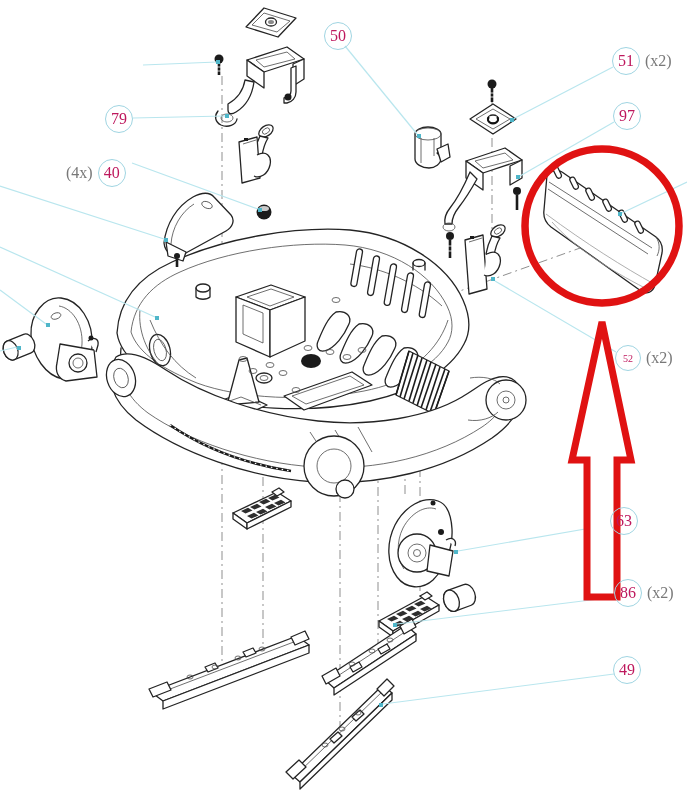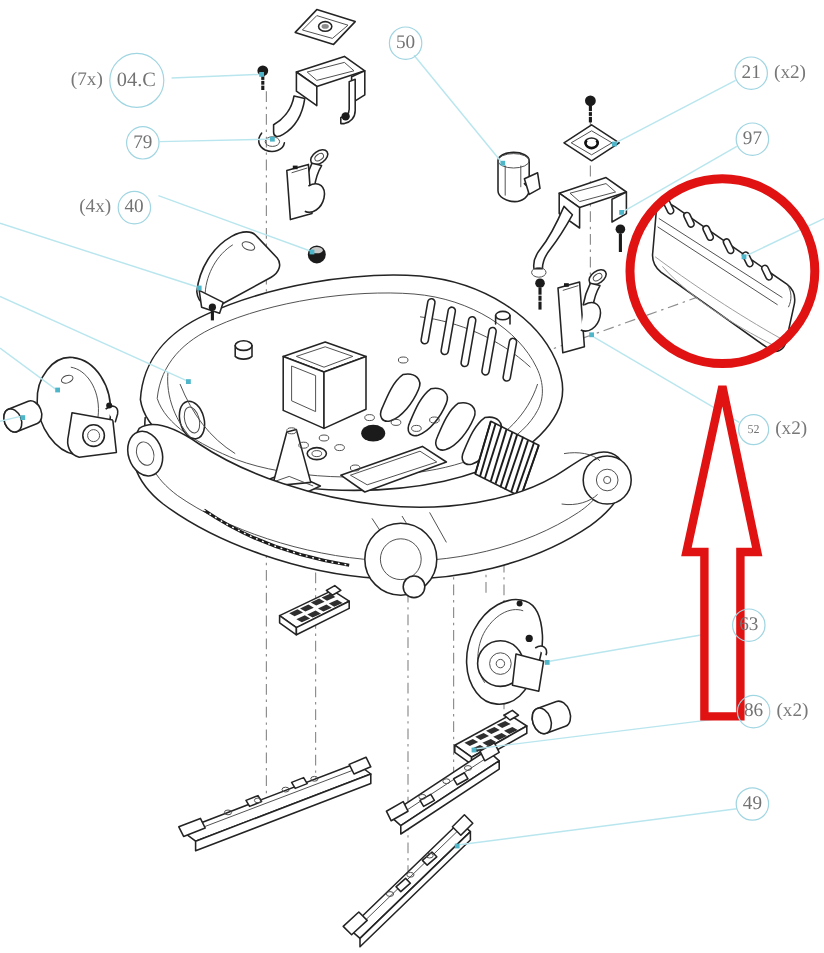--- a/index.html
+++ b/index.html
@@ -1,20 +1,20 @@
 <!DOCTYPE html>
 <html><head>
 <meta charset="utf-8">
 <style>
   html,body{margin:0;padding:0;background:#fff}
   .stage{position:relative;width:687px;height:794px;background:#fff;overflow:hidden;
          font-family:"Liberation Serif",serif}
   .stage svg{position:absolute;left:0;top:0}
   .callout{position:absolute;display:flex;align-items:center;gap:5px}
-  .bubble{border:1.5px solid #a0d5e2;border-radius:50%;color:#737373;display:flex;
+  .bubble{border:1.5px solid #a0d5e2;border-radius:50%;color:#be185d;display:flex;
           align-items:center;justify-content:center;box-sizing:border-box;background:transparent}
   .b46{width:46px;height:46px;font-size:17px}
   .b28{width:28px;height:28px;font-size:16px}
   .b26{width:26px;height:26px;font-size:10px}
   .qty{color:#787878;font-size:16px;white-space:nowrap}
   
   .ln{fill:#fff;stroke:#242424;stroke-width:1.3;stroke-linejoin:round}
   .lnf{fill:none;stroke:#242424;stroke-width:1.3;stroke-linecap:round;stroke-linejoin:round}
   .tn{fill:none;stroke:#4a4a4a;stroke-width:.8}
   .lt{fill:none;stroke:#9a9a9a;stroke-width:.8}
@@ -432,36 +432,32 @@
     <rect x="46" y="323" width="4" height="4"></rect>
     <rect x="17" y="346" width="4" height="4"></rect>
   </g>
 
   <g>
     <circle cx="602" cy="226" r="77" fill="none" stroke-width="7.5" stroke="#e01212"></circle>
     <path d="M602,322 L631,460 L617,460 L617,597 L587,597 L587,460 L572,460 Z" fill="#ffffff" stroke-width="7" stroke-linejoin="miter" stroke="#e01212"></path>
   </g>
 </svg>
 
-  <div class="callout" style="left:59px;top:44px">
-    <span class="qty">(7x)</span>
-    <div class="bubble b46">04.C</div>
-  </div>
   <div class="callout" style="left:105px;top:105px">
     <div class="bubble b28">79</div>
   </div>
   <div class="callout" style="left:66px;top:159px">
     <span class="qty">(4x)</span>
     <div class="bubble b28">40</div>
   </div>
   <div class="callout" style="left:324px;top:22px">
     <div class="bubble b28">50</div>
   </div>
   <div class="callout" style="left:612px;top:47px">
-    <div class="bubble b28">21</div>
+    <div class="bubble b28">51</div>
     <span class="qty">(x2)</span>
   </div>
   <div class="callout" style="left:613px;top:102px">
     <div class="bubble b28">97</div>
   </div>
   <div class="callout" style="left:615px;top:345px">
     <div class="bubble b26">52</div>
     <span class="qty">(x2)</span>
   </div>
   <div class="callout" style="left:610px;top:507px">

